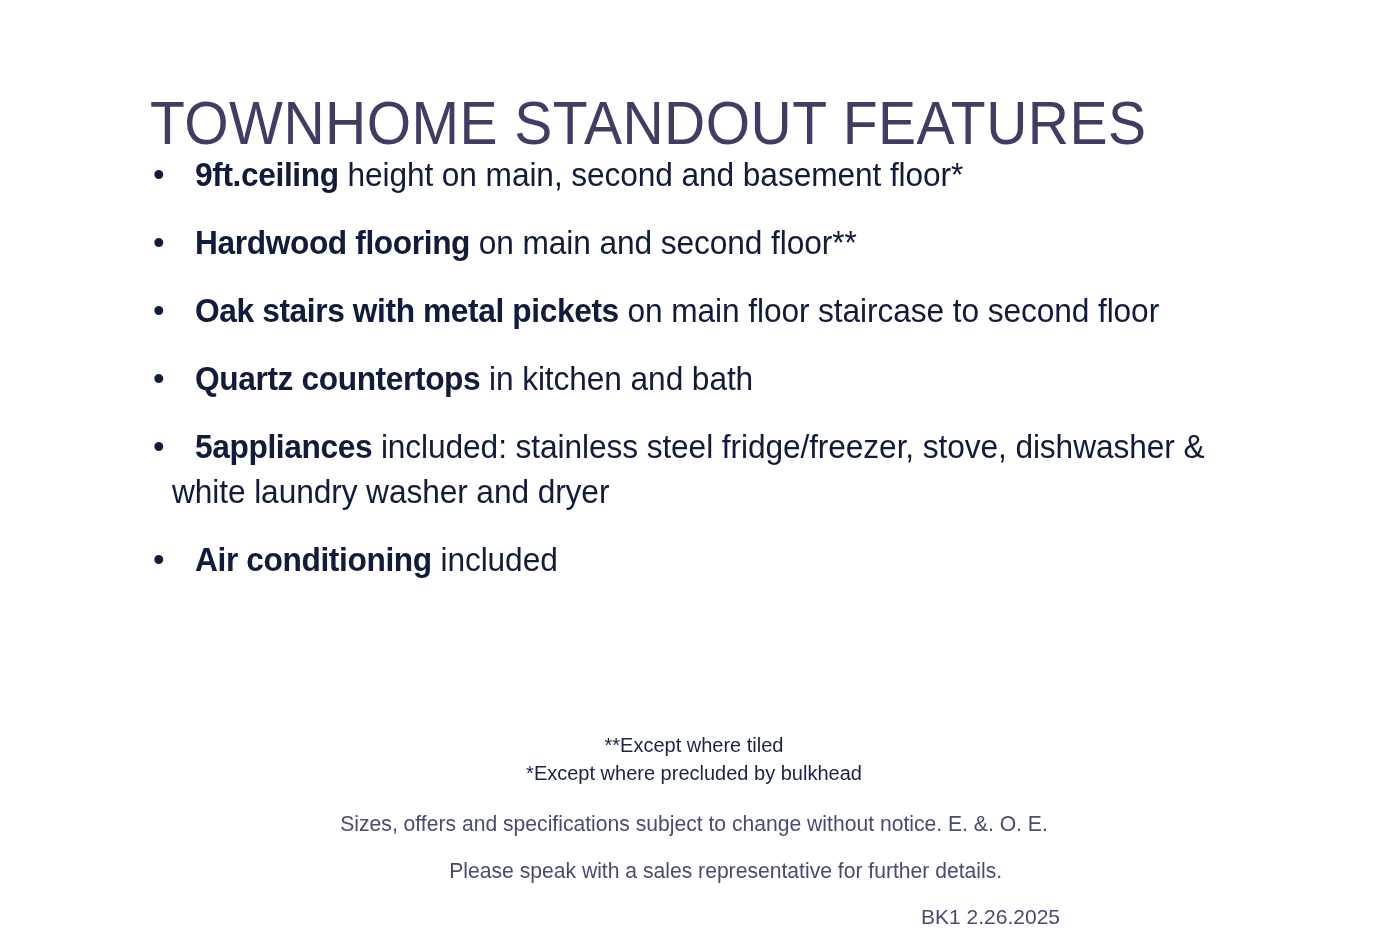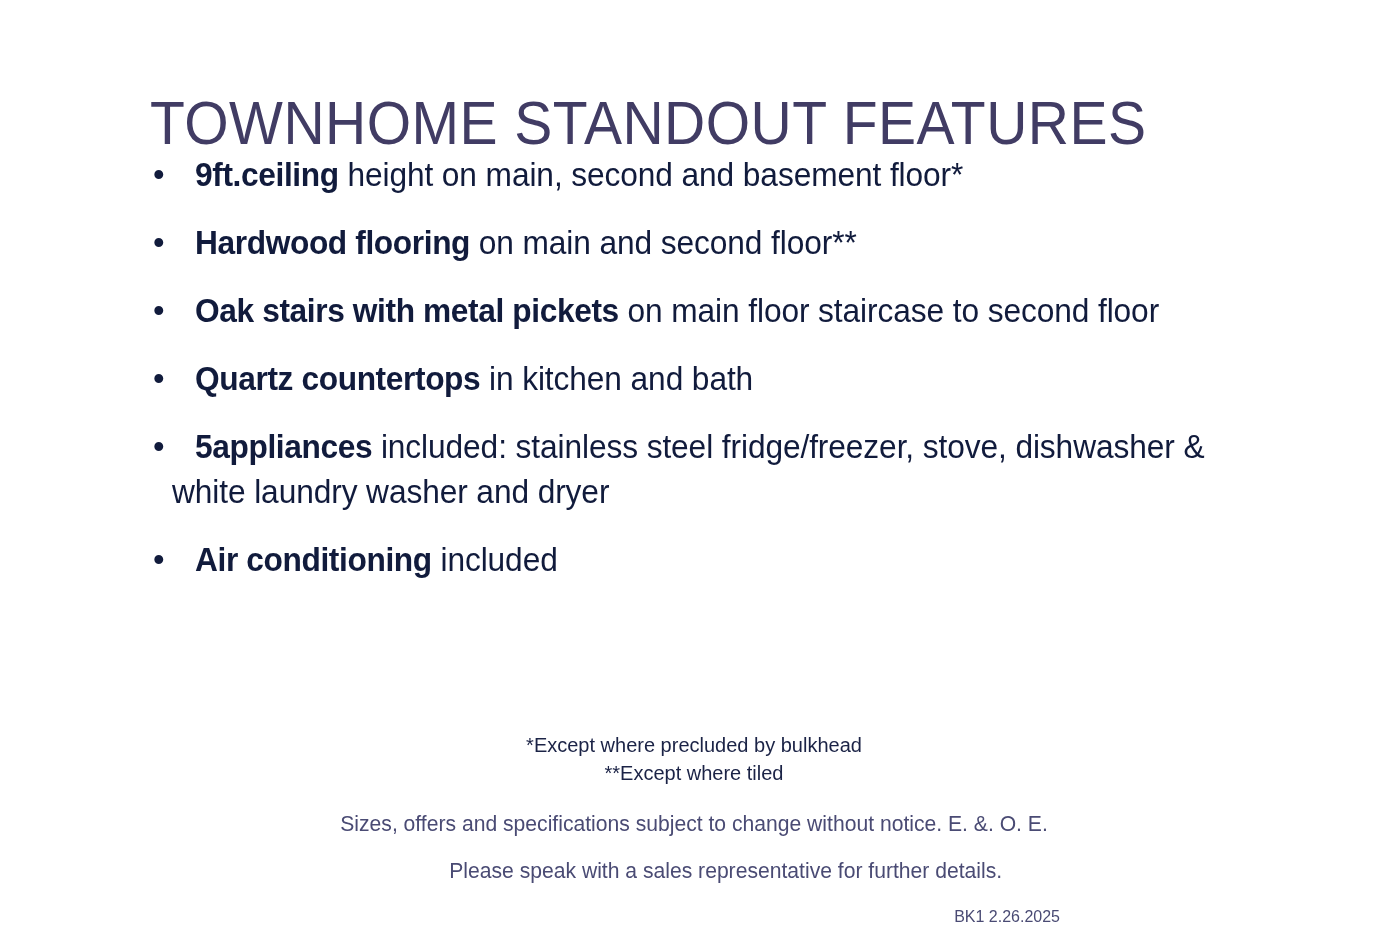--- a/index.html
+++ b/index.html
@@ -119,21 +119,21 @@
     padding-left: 66px;
     transform: scaleX(0.96);
   }
 
   
   .footer-code {
     position: absolute;
     right: 52px;
     bottom: 14px;
     font-family: "Liberation Sans", sans-serif;
-    font-size: 16px;
+    font-size: 21px;
     line-height: 26px;
     color: #4A4B74;
   }
 </style>
 </head>
 <body>
 
 <div class="slide">
 
   <h1 class="slide-title">TOWNHOME STANDOUT FEATURES</h1>
@@ -166,22 +166,22 @@
     </div>
 
     <div class="feature-item">
       <span class="feature-bullet">•</span>
       <span class="feature-text"><span class="feature-lead lead-pad">Air conditioning</span><span class="feature-rest"> included</span></span>
     </div>
 
   </div>
 
   <div class="footnotes">
+    <span class="footnote-line">**Except where tiled</span>
     <span class="footnote-line">*Except where precluded by bulkhead</span>
-    <span class="footnote-line">**Except where tiled</span>
   </div>
 
   <div class="disclaimer">
     <span class="disclaimer-line-1">Sizes, offers and specifications subject to change without notice. E. &amp;. O. E.</span>
     <span class="disclaimer-line-2">Please speak with a sales representative for further details.</span>
   </div>
 
   <div class="footer-code">BK1 2.26.2025</div>
 
 </div>

